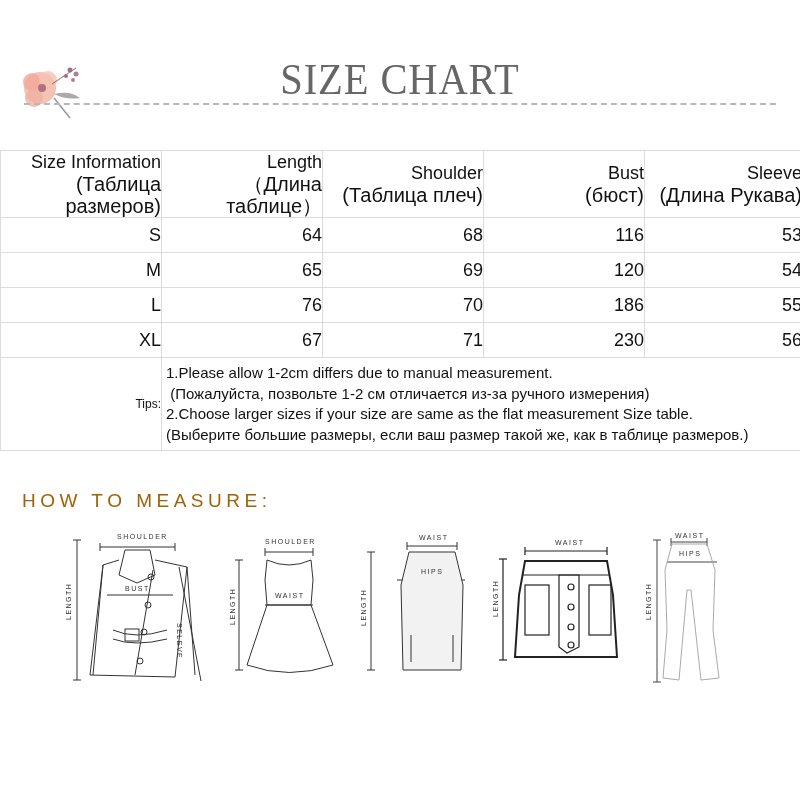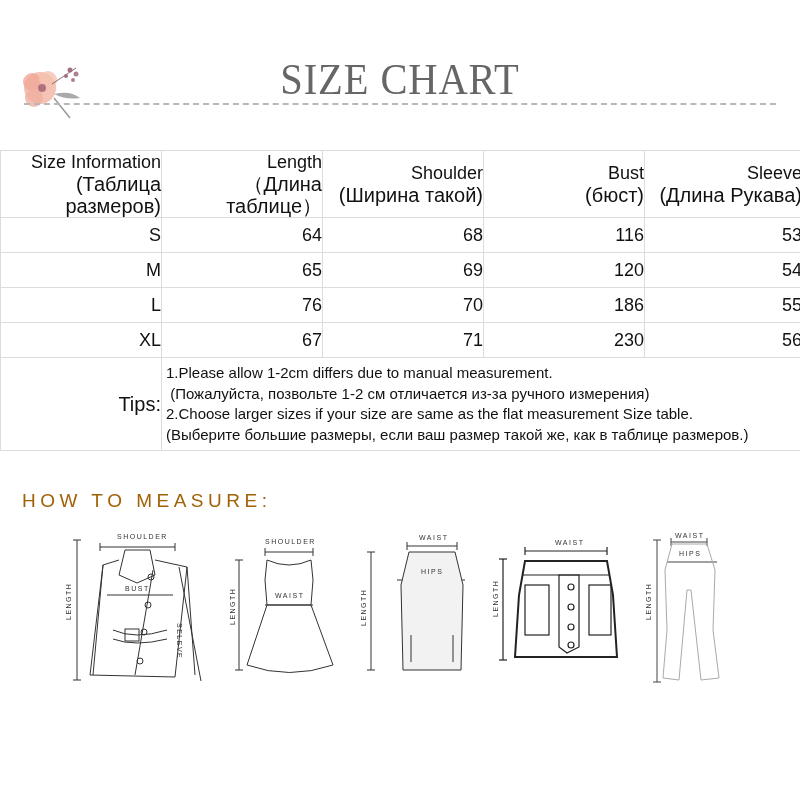--- a/index.html
+++ b/index.html
@@ -7,21 +7,21 @@
   .flower { position:absolute; left:18px; top:60px; width:80px; height:60px; }
   .title { position:absolute; left:0; width:800px; top:54px; text-align:center; font-family:"Liberation Serif", serif; font-size:44px; letter-spacing:1px; color:#666; transform:scaleX(0.92); }
   .dashline { position:absolute; left:24px; top:103px; width:752px; border-top:2px dashed #b8b8b8; }
   table.size { position:absolute; left:0; top:150px; width:802px; border-collapse:collapse; table-layout:fixed; }
   table.size td, table.size th { border:1px solid #dcdcdc; text-align:right; font-weight:normal; padding:0; }
   table.size tr.hdr th { height:61px; vertical-align:middle; }
   .h-en { font-size:18px; color:#111; line-height:22px; display:block; }
   .h-ru { font-size:20px; color:#111; line-height:22px; display:block; }
   table.size tr.row td { height:34px; font-size:18px; }
   table.size tr.tips td { height:92px; }
-  .tips-label { font-size:20px; }
+  .tips-label { font-size:12px; }
   .tips-text { text-align:left !important; padding-left:4px !important; font-size:15px; line-height:20.5px; color:#111; }
   .tips-text div { white-space:nowrap; }
   .howto { position:absolute; left:22px; top:490px; font-size:19px; letter-spacing:4.5px; color:#a16207; }
   .garment { position:absolute; }
   .lbl { position:absolute; font-size:7px; letter-spacing:1.5px; color:#333; white-space:nowrap; }
   .vlbl { position:absolute; font-size:7px; letter-spacing:1.5px; color:#333; white-space:nowrap; transform:rotate(-90deg); transform-origin:left top; }
 </style>
 </head>
 <body>
 
@@ -55,21 +55,21 @@
     <th>
           <span class="h-en">Size Information</span>
           <span class="h-ru">(Таблица размеров)</span>
         </th>
     <th>
           <span class="h-en">Length</span>
           <span class="h-ru">（Длина таблице）</span>
         </th>
     <th>
           <span class="h-en">Shoulder</span>
-          <span class="h-ru">(Ширина такой)</span>
+          <span class="h-ru">(Таблица плеч)</span>
         </th>
     <th>
           <span class="h-en">Bust</span>
           <span class="h-ru">(бюст)</span>
         </th>
     <th>
           <span class="h-en">Sleeve</span>
           <span class="h-ru">(Длина Рукава)</span>
         </th>
   </tr>

